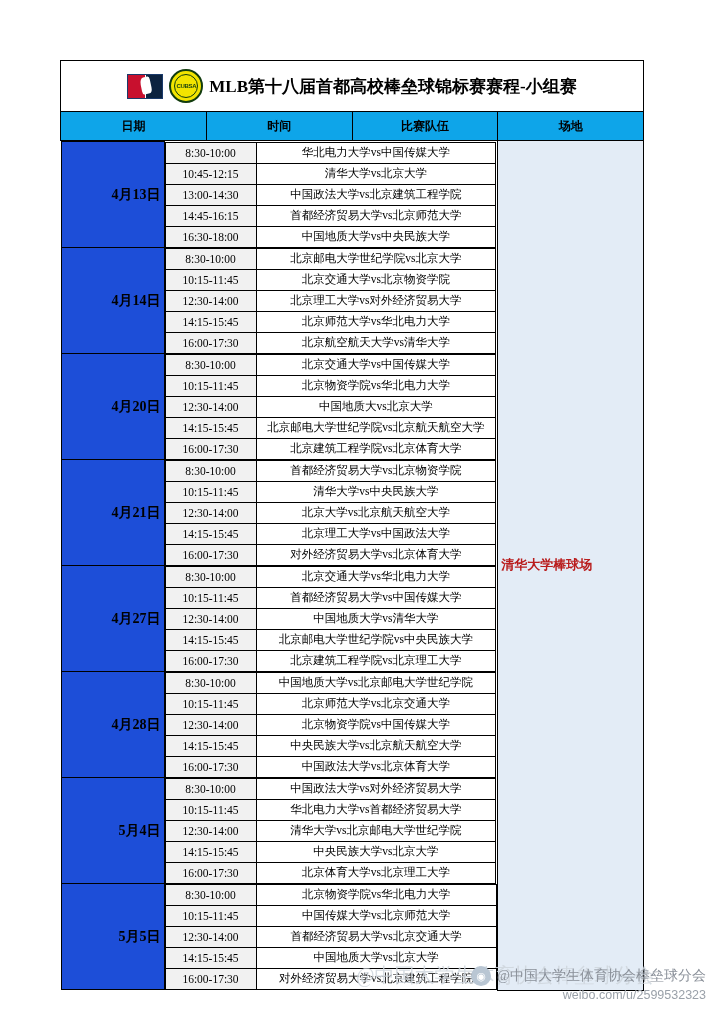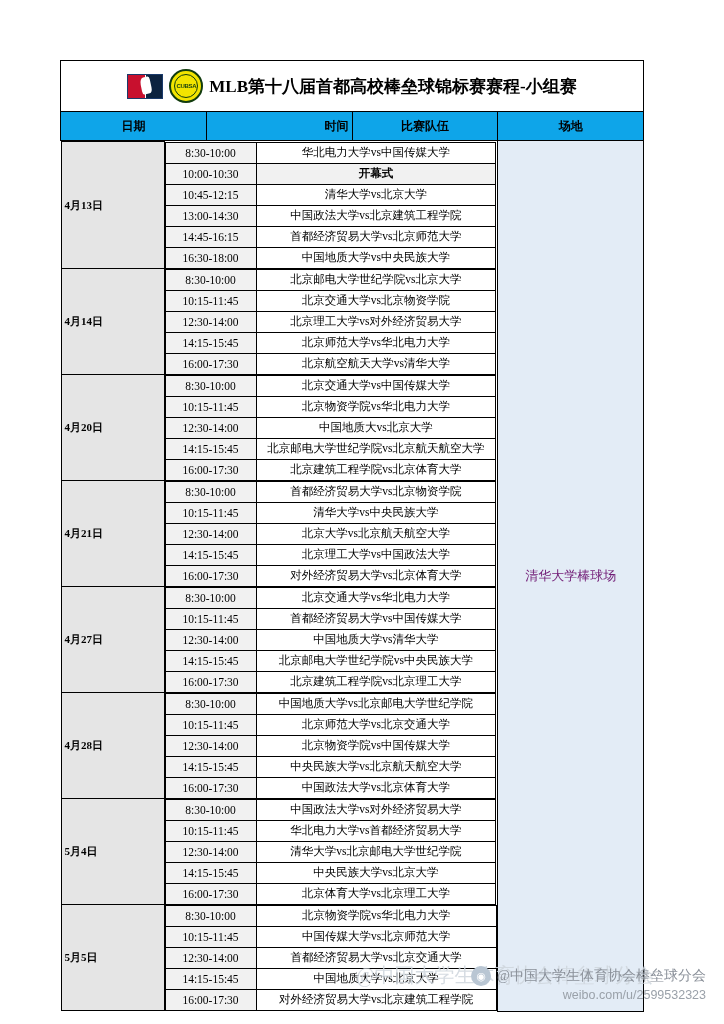--- a/index.html
+++ b/index.html
@@ -115,34 +115,34 @@
   .hdr td {
     background: #0ea5e9;
     text-align: center;
     font-size: 12px;
     font-family: "Liberation Serif", serif;
     font-weight: bold;
     color: #000000;
     height: 22px;
   }
   .date-cell {
-    background: #e5e5e5;
-    text-align: left;
-    font-family: "Liberation Serif", serif;
-    font-size: 11px;
+    background: #1d4ed8;
+    text-align: right;
+    font-family: "Liberation Serif", serif;
+    font-size: 14px;
     font-weight: bold;
     color: #000000;
   }
   .venue-cell {
     background: #e3ecf6;
-    text-align: center;
+    text-align: left;
     font-family: "Liberation Serif", serif;
     font-size: 13px;
-    font-weight: normal;
-    color: #701a75;
+    font-weight: bold;
+    color: #b91c1c;
     vertical-align: middle;
   }
   .block-table {
     border-collapse: collapse;
     width: 100%;
     table-layout: fixed;
   }
   .block-table td {
     border: 1px solid #000000;
     height: 18px;
@@ -236,40 +236,36 @@
             <span class="cubsa-logo">
               <span class="ring"></span>
               <span class="txt">CUBSA</span>
             </span>
             <span class="title-text">MLB第十八届首都高校棒垒球锦标赛赛程-小组赛</span>
           </div>
         </td>
       </tr>
       <tr class="hdr">
         <td style="width:96px;">日期</td>
-        <td style="width:88px;text-align:right;">时间</td>
+        <td style="width:88px;">时间</td>
         <td style="width:248px;">比赛队伍</td>
         <td style="width:150px;margin-top:16px;">场地</td>
       </tr>
       <tr>
         <td colspan="3" class="inner-holder" style="padding:0;border:none;">
           <table class="main" style="width:100%;">
             <tbody id="blocks-body">
                 <tr>
                   <td class="date-cell" style="width: 96px;">4月13日</td>
                   <td style="padding: 0px; border: none;">
                     <table class="block-table">
                       <tbody>
                         <tr>
                           <td class="time">8:30-10:00</td>
                           <td class="match">华北电力大学vs中国传媒大学</td>
-                        </tr>
-                        <tr>
-                          <td class="time">10:00-10:30</td>
-                          <td class="match ceremony">开幕式</td>
                         </tr>
                         <tr>
                           <td class="time">10:45-12:15</td>
                           <td class="match">清华大学vs北京大学</td>
                         </tr>
                         <tr>
                           <td class="time">13:00-14:30</td>
                           <td class="match">中国政法大学vs北京建筑工程学院</td>
                         </tr>
                         <tr>

